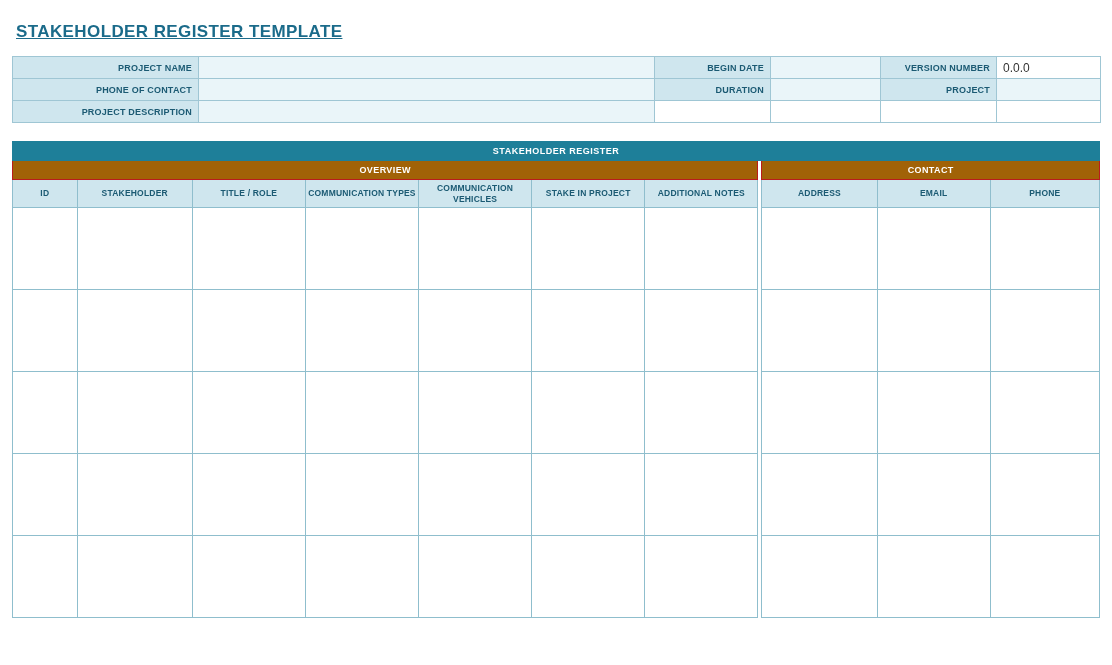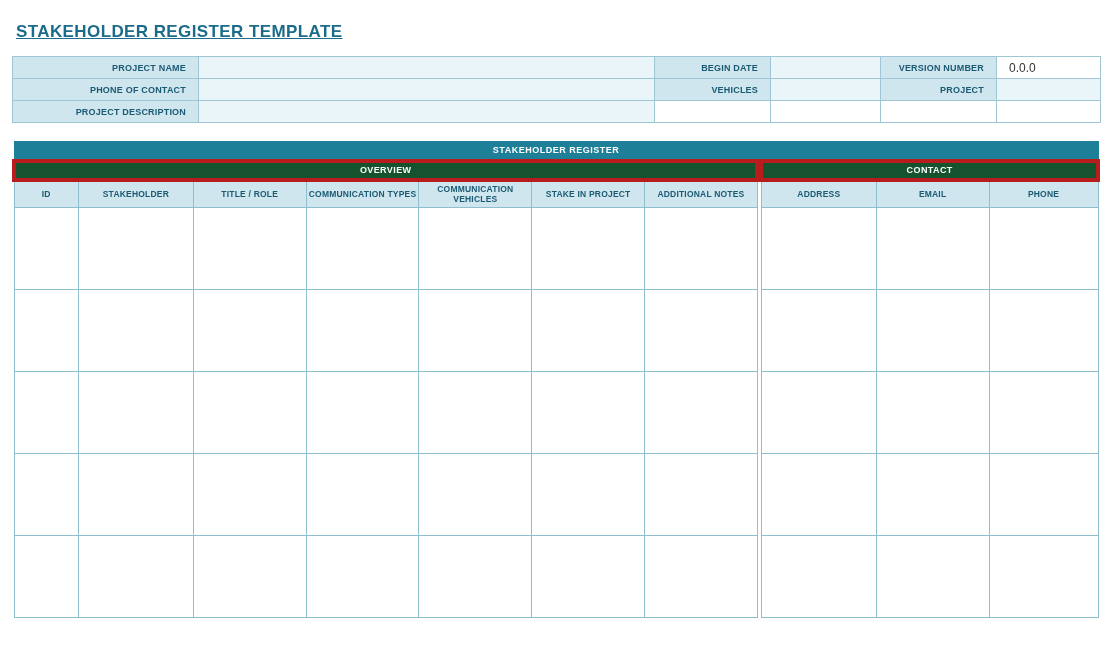--- a/index.html
+++ b/index.html
@@ -33,21 +33,21 @@
   
   table.info {
     border-collapse: collapse;
     width: 1088px;
     table-layout: fixed;
   }
   table.info td {
     height: 22px;
     font-size: 9px;
     border: 1px solid #9fc6d4;
-    padding: 0 12px;
+    padding: 0 6px;
     box-sizing: border-box;
   }
   td.lbl {
     background: #cfe6ee;
     color: #1b5a73;
     font-weight: bold;
     text-align: right;
     letter-spacing: 0.2px;
   }
   td.val {
@@ -82,28 +82,28 @@
     background: #1e7f99;
     color: #ffffff;
     font-size: 9px;
     font-weight: bold;
     letter-spacing: 0.5px;
     height: 19px;
     text-align: center;
     border: 1px solid #1e7f99;
   }
   tr.group th {
-    background: #14532d;
+    background: #a16207;
     color: #ffffff;
     font-size: 9px;
     font-weight: bold;
     letter-spacing: 0.4px;
     height: 19px;
     text-align: center;
-    border: 4px solid #b91c1c;
+    border: 1px solid #b91c1c;
   }
   tr.group th.gap {
     background: #ffffff;
     border: none;
   }
   tr.colhead th {
     background: #cfe6ee;
     color: #1b5a73;
     font-size: 8.5px;
     font-weight: bold;
@@ -147,21 +147,21 @@
         <td class="lbl">PROJECT NAME</td>
         <td class="val"></td>
         <td class="lbl">BEGIN DATE</td>
         <td class="val"></td>
         <td class="lbl">VERSION NUMBER</td>
         <td class="val white">0.0.0</td>
       </tr>
       <tr>
         <td class="lbl">PHONE OF CONTACT</td>
         <td class="val"></td>
-        <td class="lbl">VEHICLES</td>
+        <td class="lbl">DURATION</td>
         <td class="val"></td>
         <td class="lbl">PROJECT</td>
         <td class="val"></td>
       </tr>
       <tr>
         <td class="lbl">PROJECT DESCRIPTION</td>
         <td class="val"></td>
         <td class="blank"></td>
         <td class="blank"></td>
         <td class="blank"></td>

